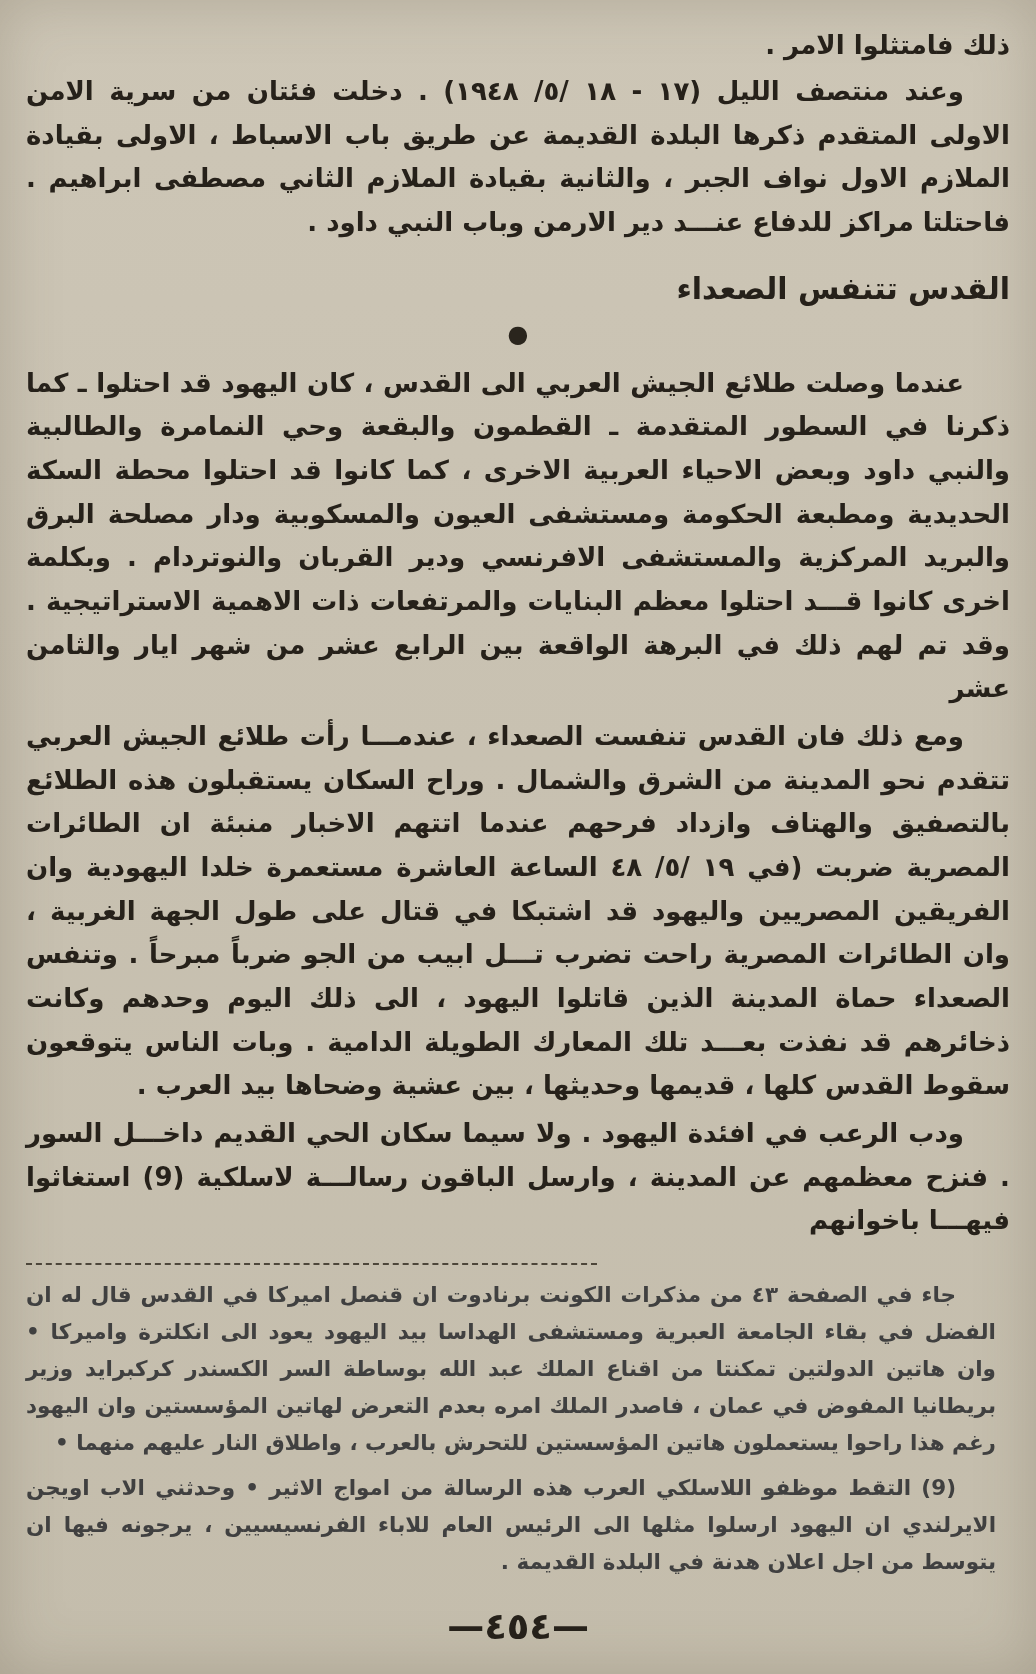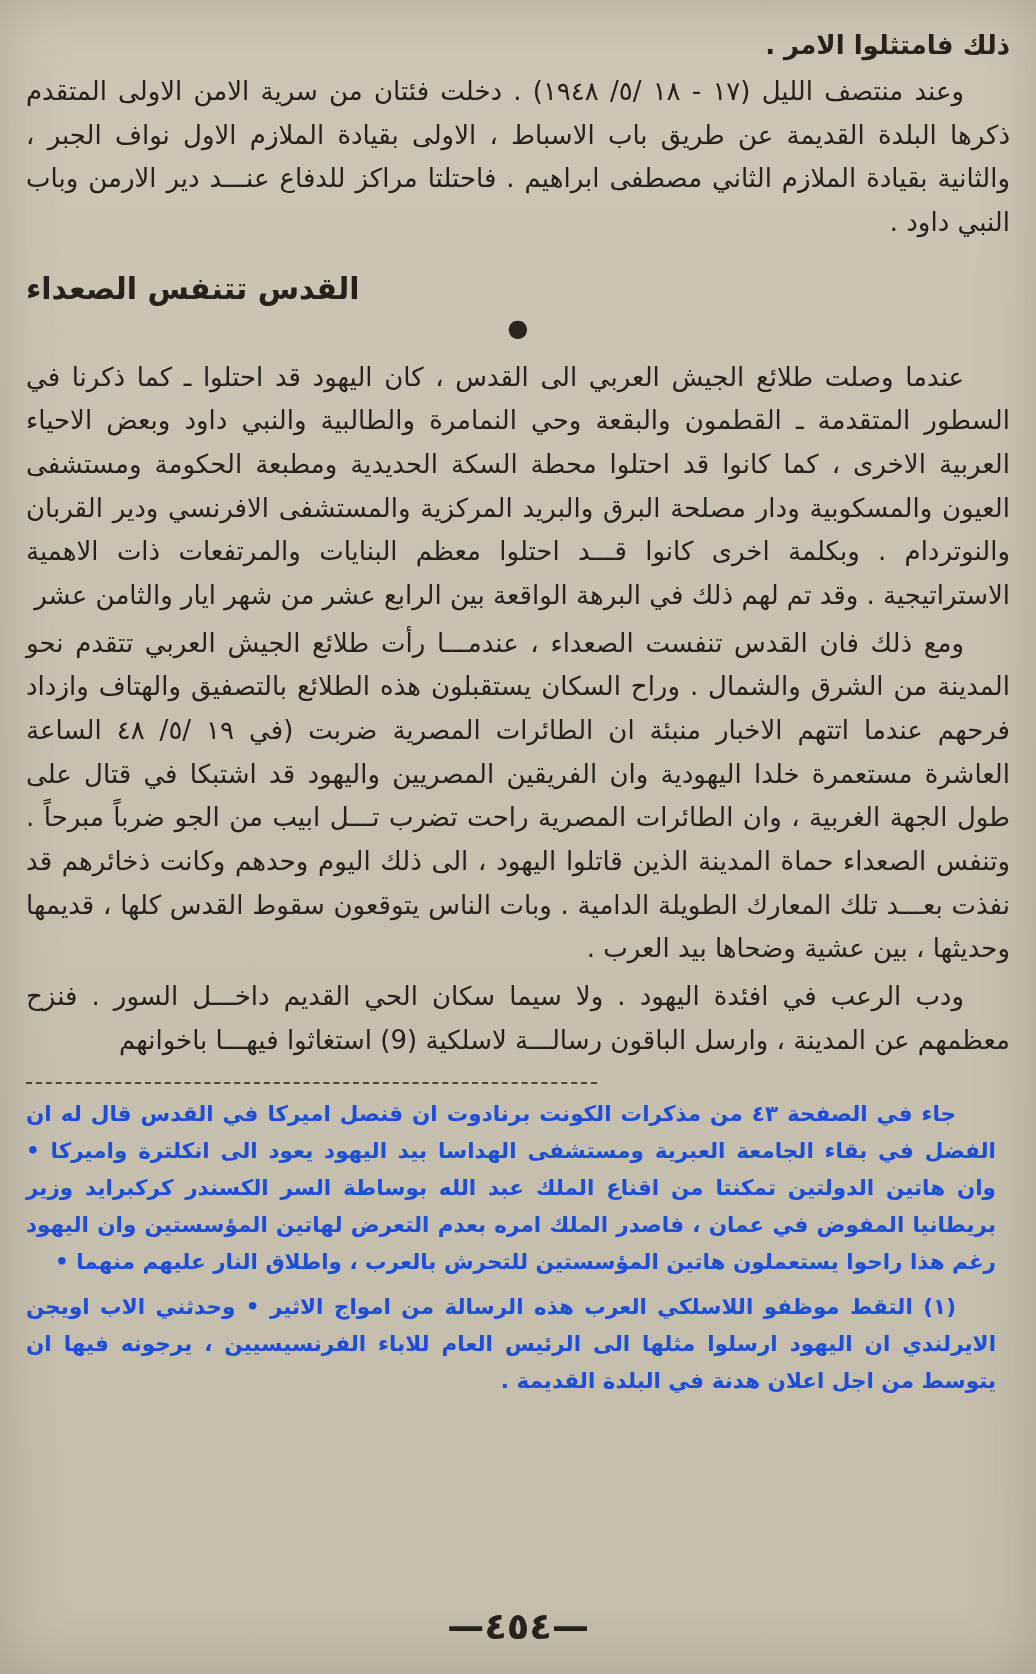--- a/index.html
+++ b/index.html
@@ -27,31 +27,31 @@
     flex-direction: column;
   }
   .opening {
     font-size: 26px;
     font-weight: 700;
     margin: 0 0 10px 0;
     text-align: right;
   }
   .para {
     font-size: 26px;
-    font-weight: 400;
+    font-weight: 700;
     line-height: 1.68;
     text-align: justify;
     text-indent: 46px;
     margin: 0 0 4px 0;
   }
   .heading {
     font-size: 30px;
     font-weight: 700;
-    text-align: left;
-    margin: 22px 0 4px 0;
+    text-align: right;
+    margin: 22px 0 10px 0;
     letter-spacing: 1px;
   }
   .bullet-row {
     text-align: center;
     font-size: 24px;
     line-height: 1;
     margin: 6px 0 16px 0;
     color: #2a251d;
   }
   .footnote-rule {
@@ -60,21 +60,21 @@
     width: 58%;
     margin: 16px auto 12px 0; 
   }
   .footnote {
     font-size: 21.5px;
     font-weight: 700;
     line-height: 1.72;
     text-align: justify;
     text-indent: 40px;
     margin: 0 14px 8px 0;
-    color: #1d4ed8;
+    color: #404040;
   }
   .page-number {
     font-size: 37px;
     font-weight: 700;
     text-align: center;
     margin-top: auto;
     padding: 10px 0 26px 0;
   }
 </style>
 </head>
@@ -93,17 +93,17 @@
   <p class="para">عندما وصلت طلائع الجيش العربي الى القدس ، كان اليهود قد احتلوا ـ كما ذكرنا في السطور المتقدمة ـ القطمون والبقعة وحي النمامرة والطالبية والنبي داود وبعض الاحياء العربية الاخرى ، كما كانوا قد احتلوا محطة السكة الحديدية ومطبعة الحكومة ومستشفى العيون والمسكوبية ودار مصلحة البرق والبريد المركزية والمستشفى الافرنسي ودير القربان والنوتردام . وبكلمة اخرى كانوا قـــد احتلوا معظم البنايات والمرتفعات ذات الاهمية الاستراتيجية . وقد تم لهم ذلك في البرهة الواقعة بين الرابع عشر من شهر ايار والثامن عشر</p>
 
   <p class="para">ومع ذلك فان القدس تنفست الصعداء ، عندمـــا رأت طلائع الجيش العربي تتقدم نحو المدينة من الشرق والشمال . وراح السكان يستقبلون هذه الطلائع بالتصفيق والهتاف وازداد فرحهم عندما اتتهم الاخبار منبئة ان الطائرات المصرية ضربت (في ١٩ /٥/ ٤٨ الساعة العاشرة مستعمرة خلدا اليهودية وان الفريقين المصريين واليهود قد اشتبكا في قتال على طول الجهة الغربية ، وان الطائرات المصرية راحت تضرب تـــل ابيب من الجو ضرباً مبرحاً . وتنفس الصعداء حماة المدينة الذين قاتلوا اليهود ، الى ذلك اليوم وحدهم وكانت ذخائرهم قد نفذت بعـــد تلك المعارك الطويلة الدامية . وبات الناس يتوقعون سقوط القدس كلها ، قديمها وحديثها ، بين عشية وضحاها بيد العرب .</p>
 
   <p class="para">ودب الرعب في افئدة اليهود . ولا سيما سكان الحي القديم داخـــل السور . فنزح معظمهم عن المدينة ، وارسل الباقون رسالـــة لاسلكية (9) استغاثوا فيهـــا باخوانهم</p>
 
   <hr class="footnote-rule">
 
   <p class="footnote">جاء في الصفحة ٤٣ من مذكرات الكونت برنادوت ان قنصل اميركا في القدس قال له ان الفضل في بقاء الجامعة العبرية ومستشفى الهداسا بيد اليهود يعود الى انكلترة واميركا • وان هاتين الدولتين تمكنتا من اقناع الملك عبد الله بوساطة السر الكسندر كركبرايد وزير بريطانيا المفوض في عمان ، فاصدر الملك امره بعدم التعرض لهاتين المؤسستين وان اليهود رغم هذا راحوا يستعملون هاتين المؤسستين للتحرش بالعرب ، واطلاق النار عليهم منهما •</p>
 
-  <p class="footnote">(١) التقط موظفو اللاسلكي العرب هذه الرسالة من امواج الاثير • وحدثني الاب اويجن الايرلندي ان اليهود ارسلوا مثلها الى الرئيس العام للاباء الفرنسيسيين ، يرجونه فيها ان يتوسط من اجل اعلان هدنة في البلدة القديمة .</p>
+  <p class="footnote">(9) التقط موظفو اللاسلكي العرب هذه الرسالة من امواج الاثير • وحدثني الاب اويجن الايرلندي ان اليهود ارسلوا مثلها الى الرئيس العام للاباء الفرنسيسيين ، يرجونه فيها ان يتوسط من اجل اعلان هدنة في البلدة القديمة .</p>
 
   <div class="page-number">—٤٥٤—</div>
 
 </div>
 
 </body></html>

